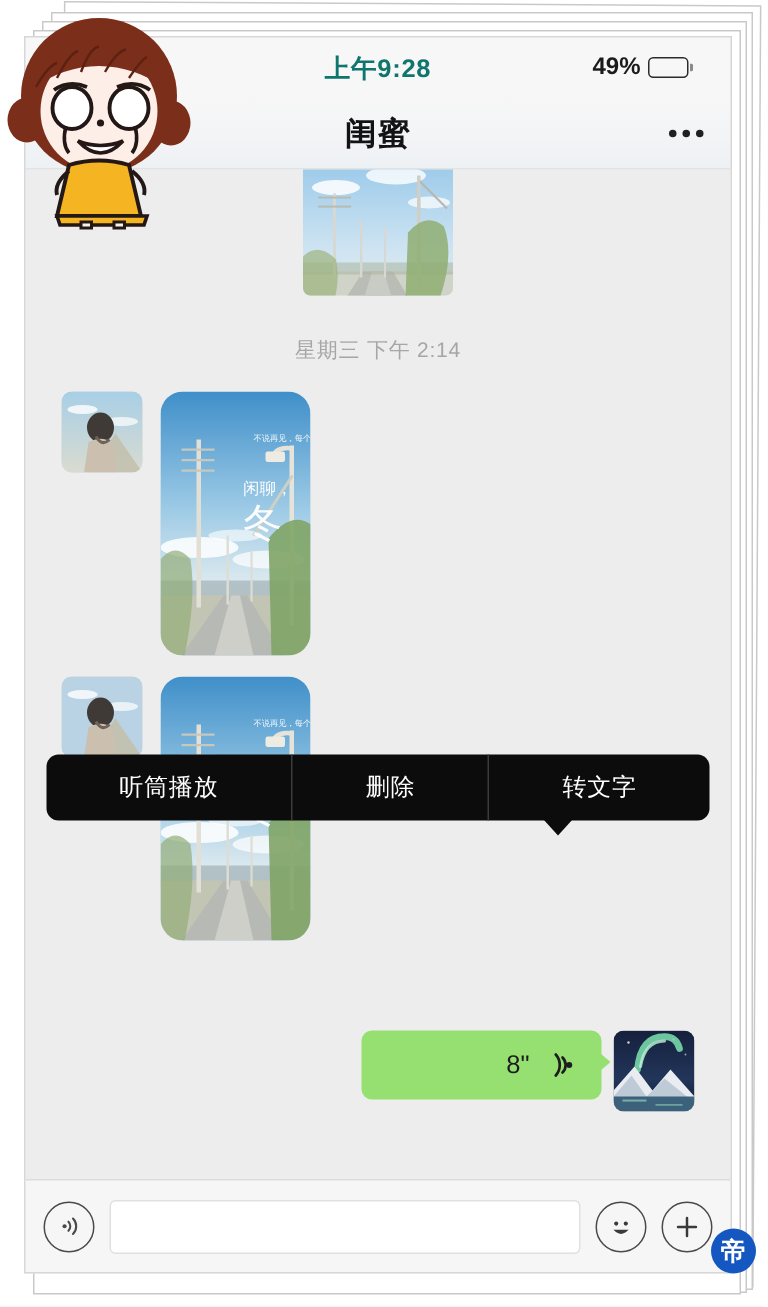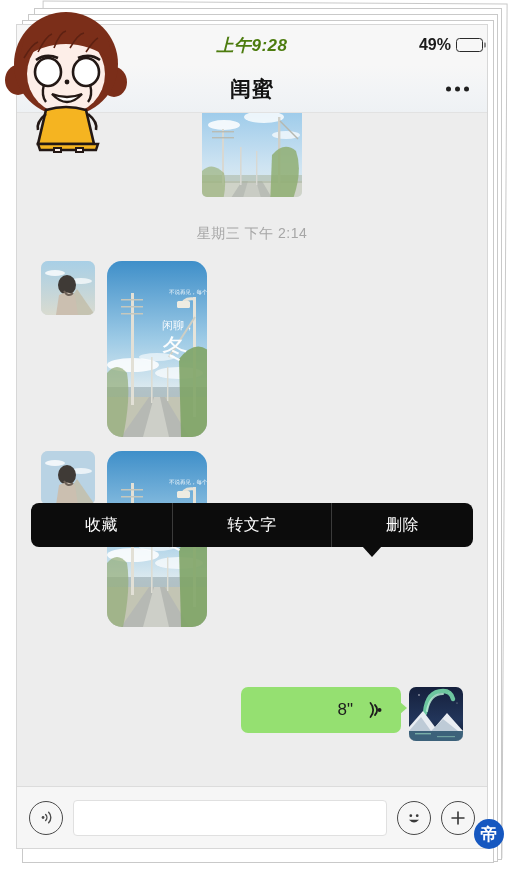--- a/index.html
+++ b/index.html
@@ -33,23 +33,23 @@
     display: flex; flex-direction: column;
   }
 
   
   .statusbar {
     height: 40px; flex: 0 0 40px;
     background: #f7f7f7;
     display: flex; align-items: center; justify-content: center;
     position: relative;
   }
-  .status-time { font-size: 17px; font-weight: bold; color: #4d7c0f; letter-spacing: .5px; font-style: italic; }
+  .status-time { font-size: 17px; font-weight: bold; color: #0f766e; letter-spacing: .5px; }
   .status-right {
-    position: absolute; right: 4px; top: 50%; transform: translateY(-50%);
+    position: absolute; right: 28px; top: 50%; transform: translateY(-50%);
     display: flex; align-items: center; gap: 5px;
   }
   .batt-pct { font-size: 16px; font-weight: bold; color: #1b1b1b; }
   .batt-shell {
     width: 27px; height: 14px; border: 1.5px solid #2b2b2b;
     border-radius: 3.5px; padding: 1.5px; position: relative;
   }
   .batt-fill { height: 100%; background: #1b1b1b; border-radius: 1.5px; }
   .batt-nub {
     position: absolute; right: -3.5px; top: 50%; transform: translateY(-50%);
@@ -374,23 +374,23 @@
             <rect x="0" y="44" width="54" height="10" fill="#2d5570" opacity=".9"></rect>
             <rect x="6" y="46" width="16" height="1.4" fill="#9fe0c4" opacity=".6"></rect>
             <rect x="28" y="49" width="18" height="1.2" fill="#9fe0c4" opacity=".5"></rect>
           </svg>
         </div>
       </div>
     </div>
 
     <div class="ctx-menu-wrap">
       <div class="ctx-menu">
-        <div class="ctx-item">收藏</div>
+        <div class="ctx-item">听筒播放</div>
+        <div class="ctx-item">删除</div>
         <div class="ctx-item">转文字</div>
-        <div class="ctx-item">删除</div>
       </div>
       <div class="ctx-arrow"></div>
     </div>
 
   </div>
 
   <div class="inputbar">
     <span class="circ-btn">
       <svg viewBox="0 0 22 22" width="19" height="19">
         <circle cx="7" cy="11" r="1.6" fill="#4a4a4a"></circle>

